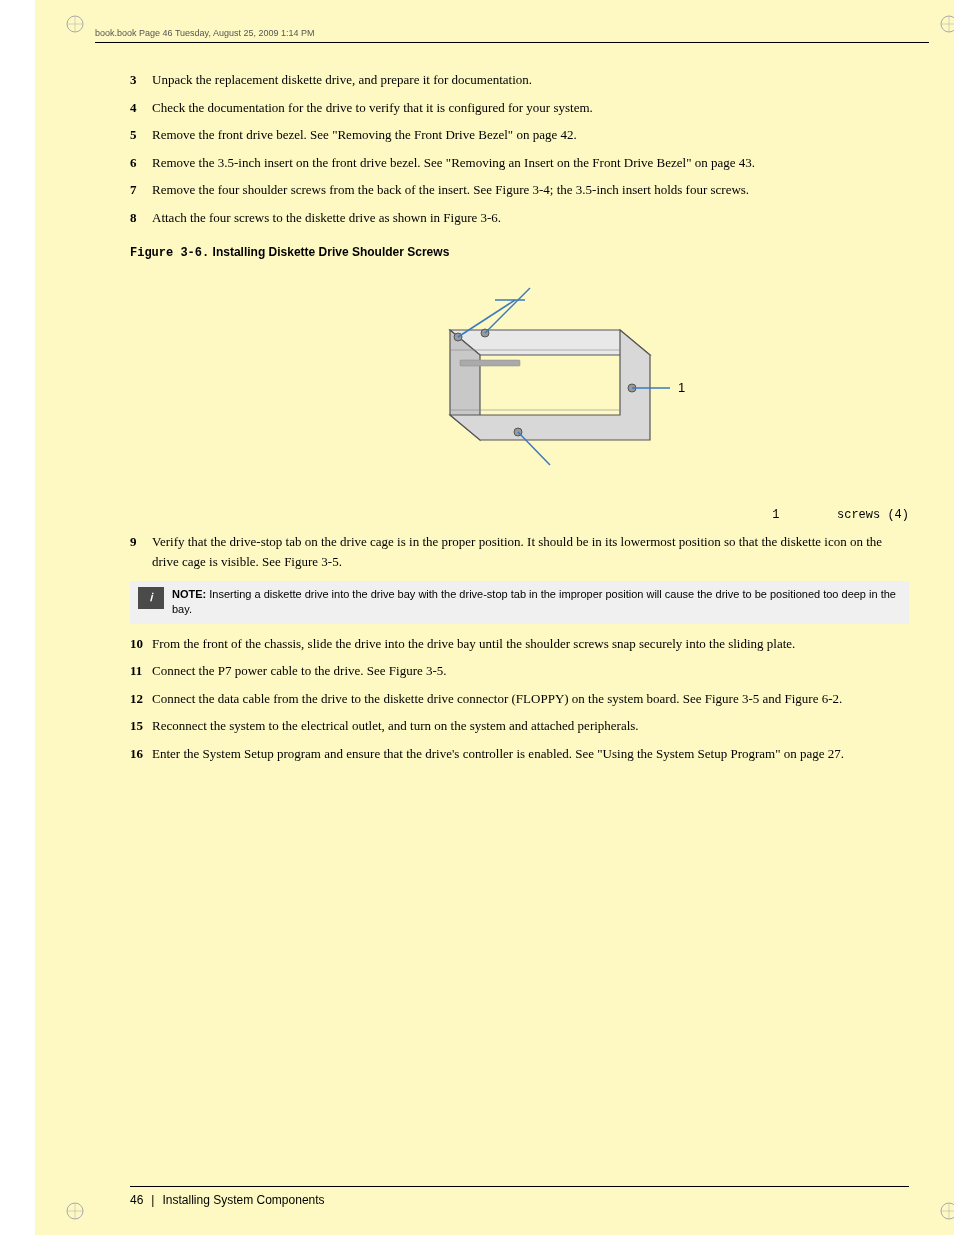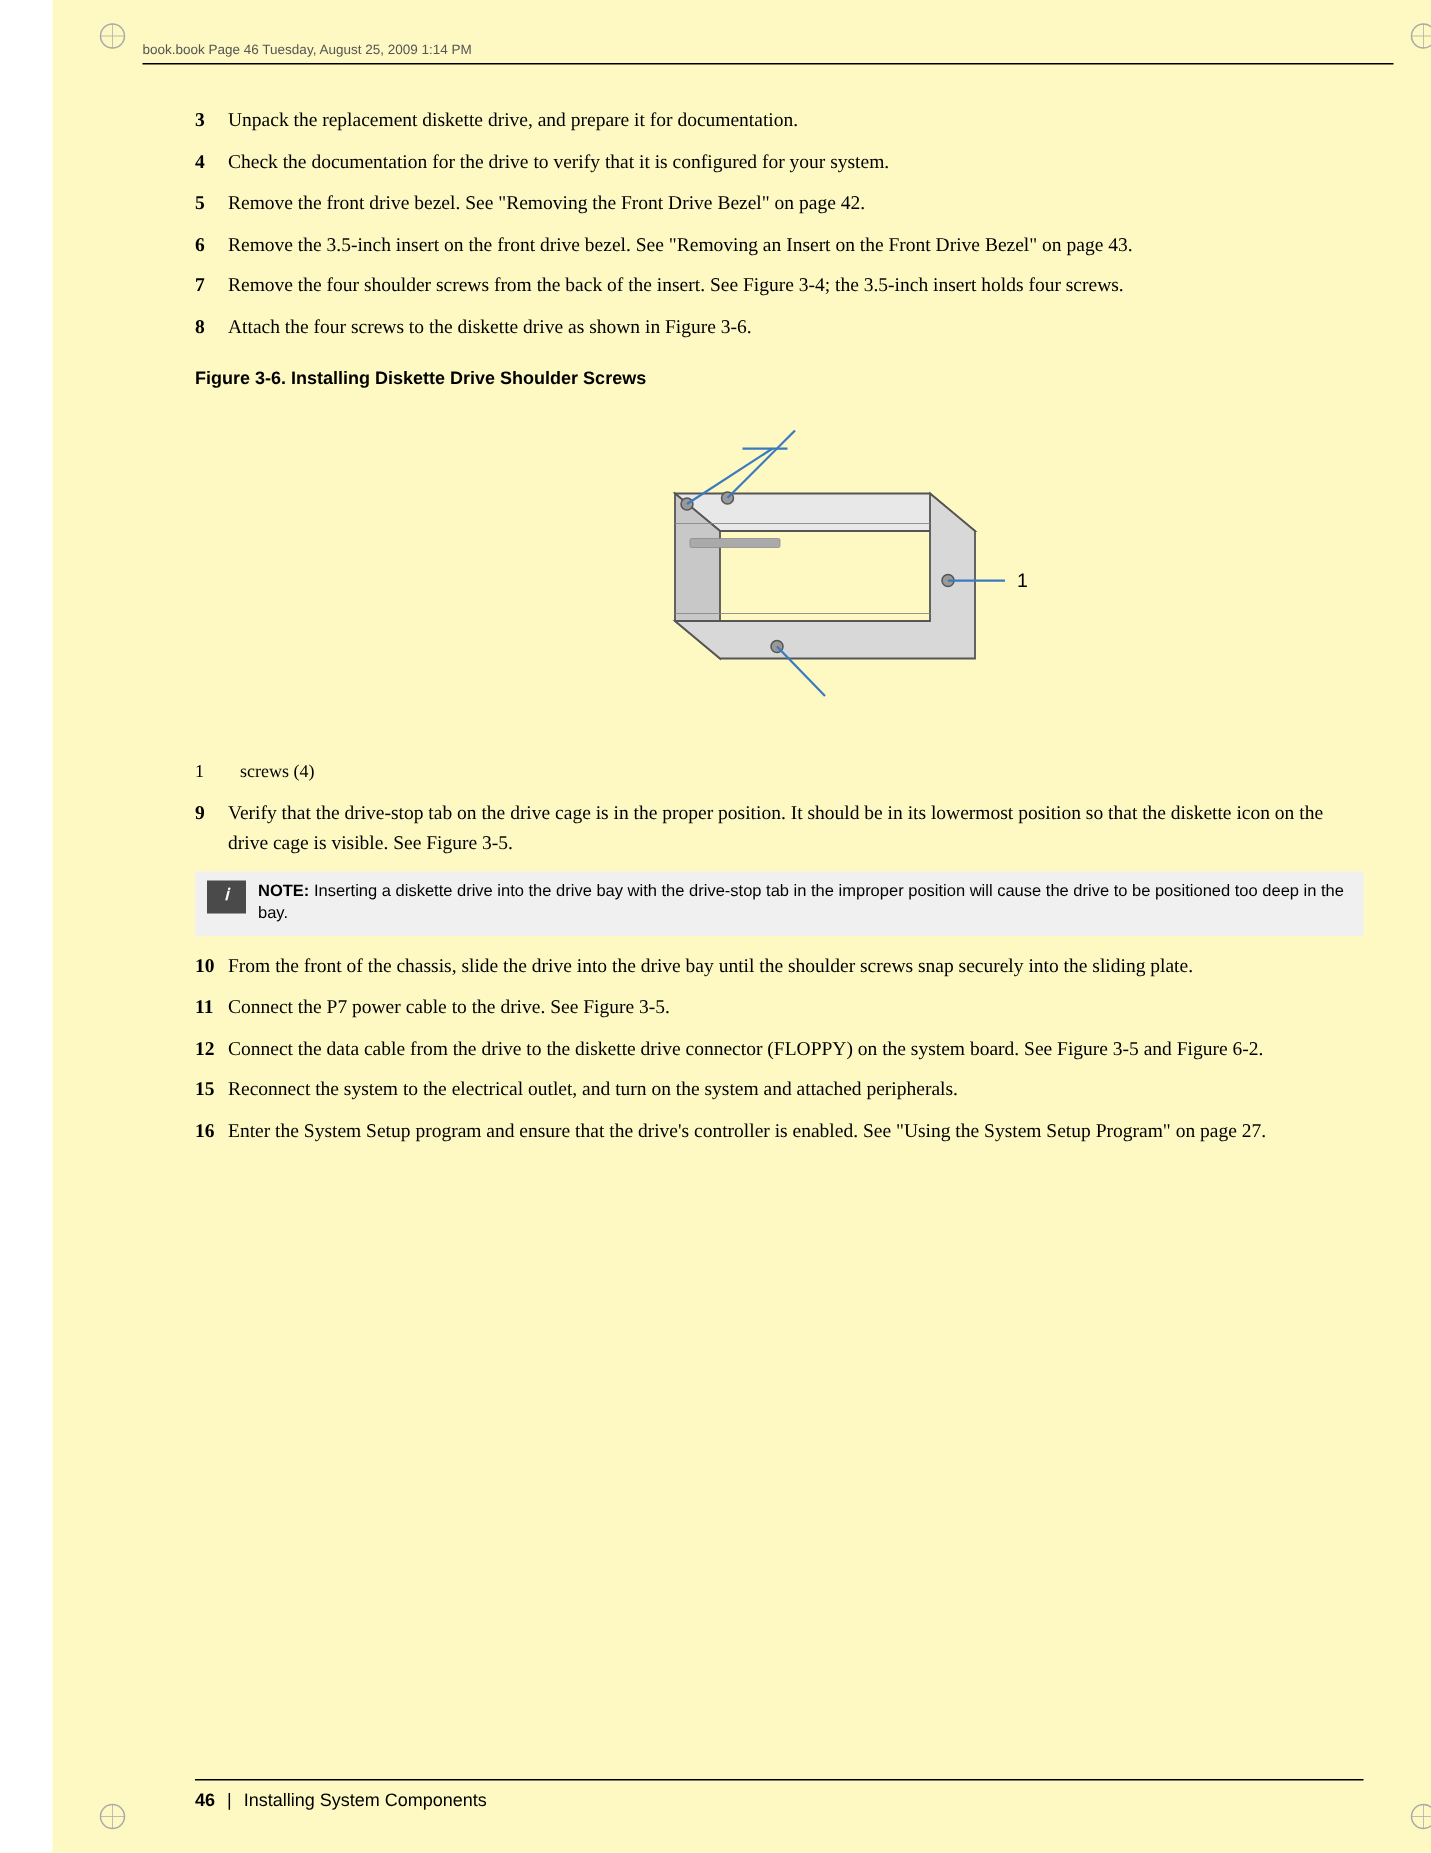--- a/index.html
+++ b/index.html
@@ -85,36 +85,37 @@
 
     .figure-caption {
       font-size: 12px;
       font-weight: bold;
       margin-bottom: 10px;
       font-family: Arial, sans-serif;
     }
 
     .figure-caption span.fig-label {
       font-weight: bold;
+      font-family: Liberation Mono, monospace;
     }
 
     
     .drive-illustration {
       position: relative;
       width: 380px;
       height: 230px;
       margin: 0 auto;
     }
 
     
     .figure-legend {
-      text-align: left;
+      text-align: right;
       margin-top: 8px;
       font-size: 12px;
-      font-family: Liberation Serif, serif;
+      font-family: Liberation Mono, monospace;
     }
 
     .figure-legend-item {
       display: inline-block;
     }
 
     
     .note-box {
       display: flex;
       align-items: flex-start;
@@ -158,21 +159,21 @@
       right: 80px;
       display: flex;
       align-items: center;
       border-top: 1px solid #000;
       padding-top: 6px;
       font-size: 12px;
       font-family: Arial, sans-serif;
     }
 
     .footer-page {
-      font-weight: bold;
+      font-weight: normal;
       margin-right: 8px;
     }
 
     .footer-separator {
       margin-right: 8px;
     }
 
     .footer-title {
       font-size: 12px;
     }

